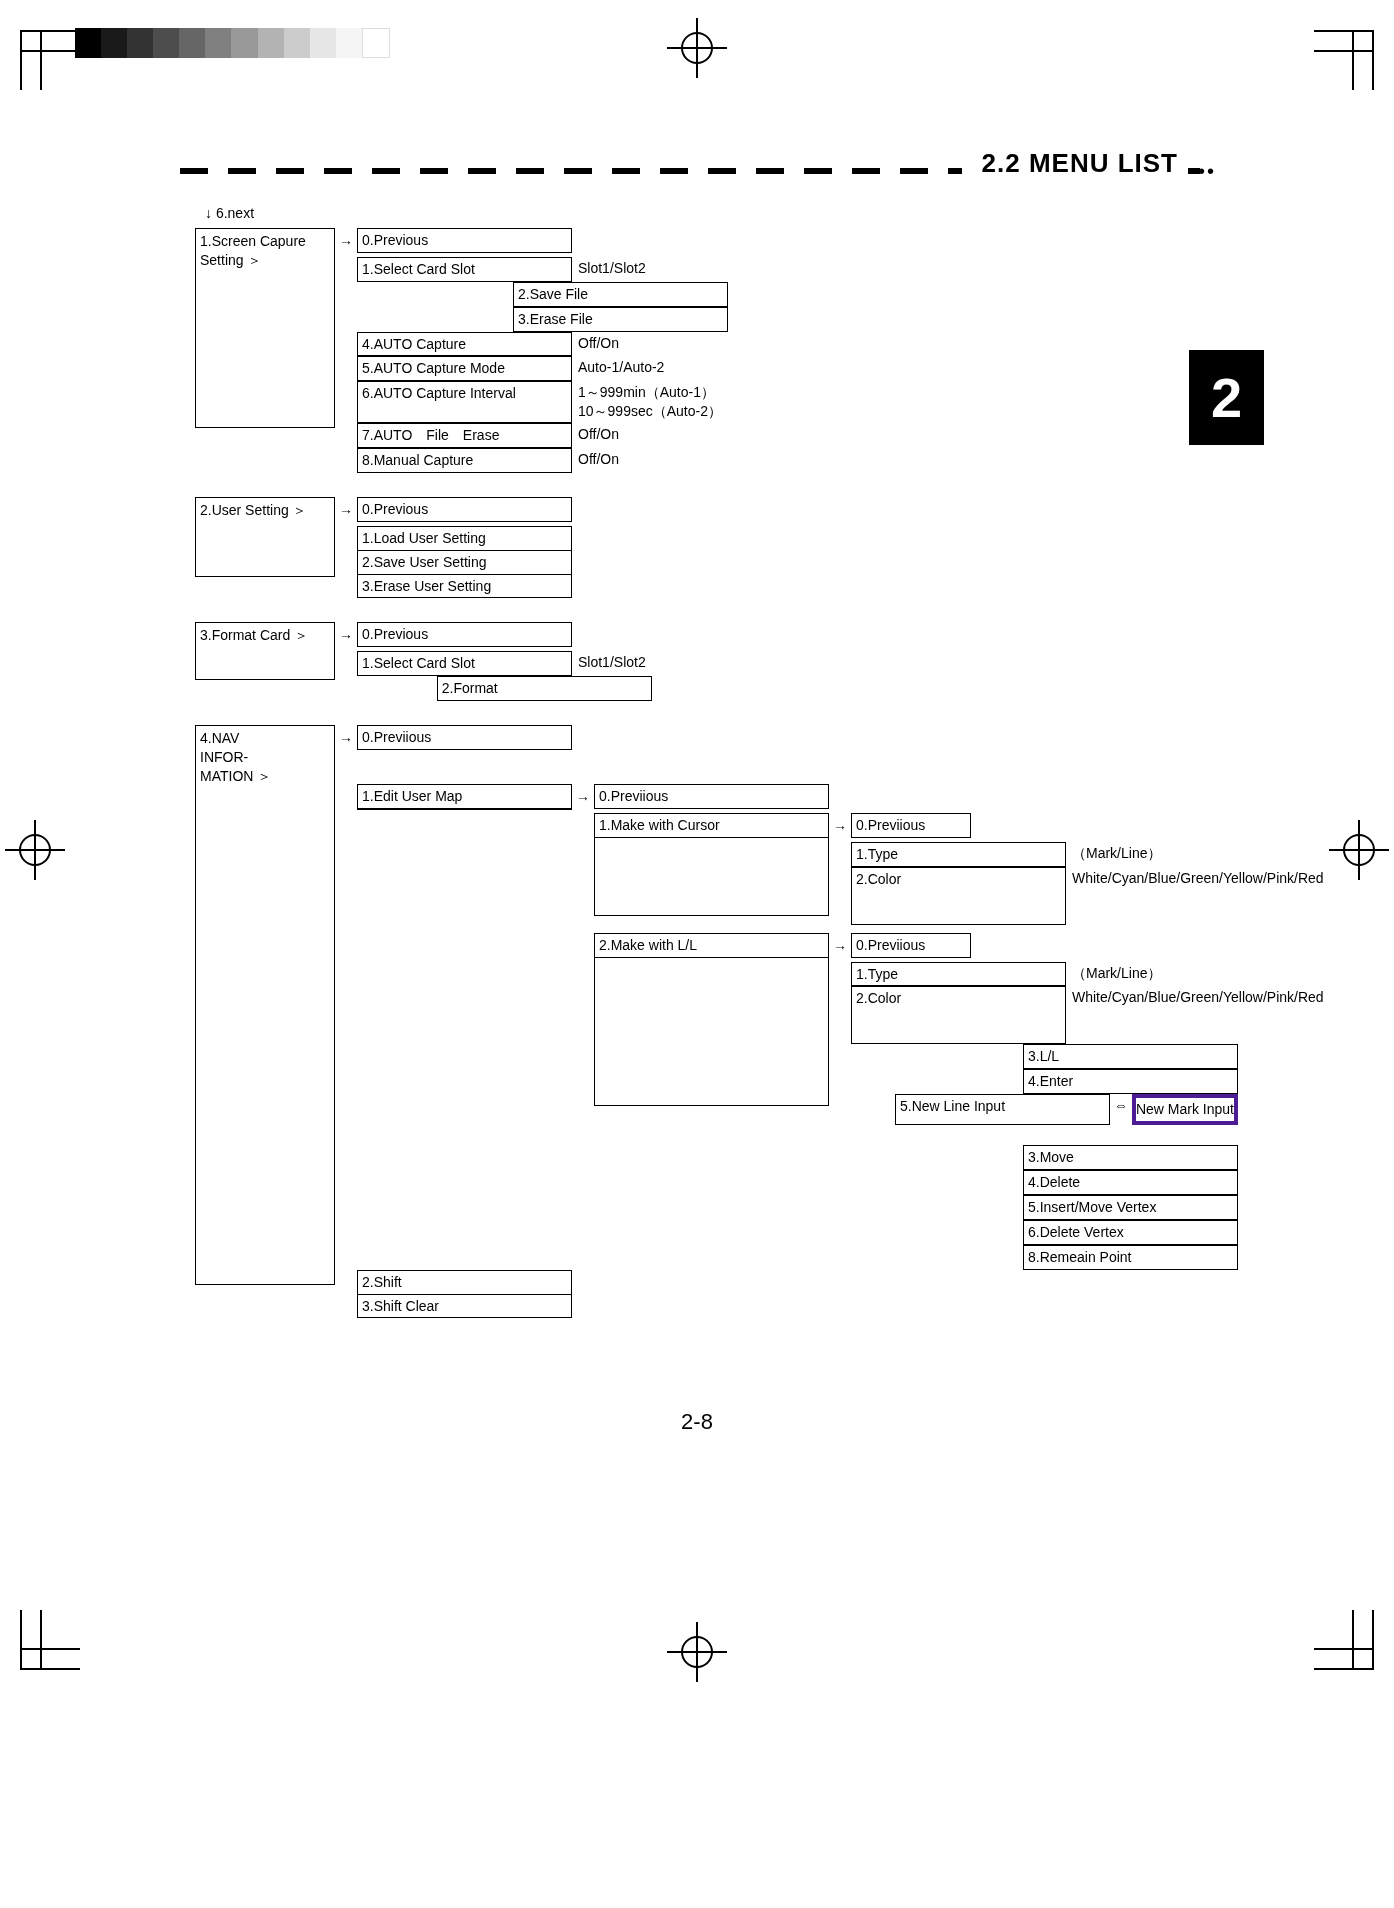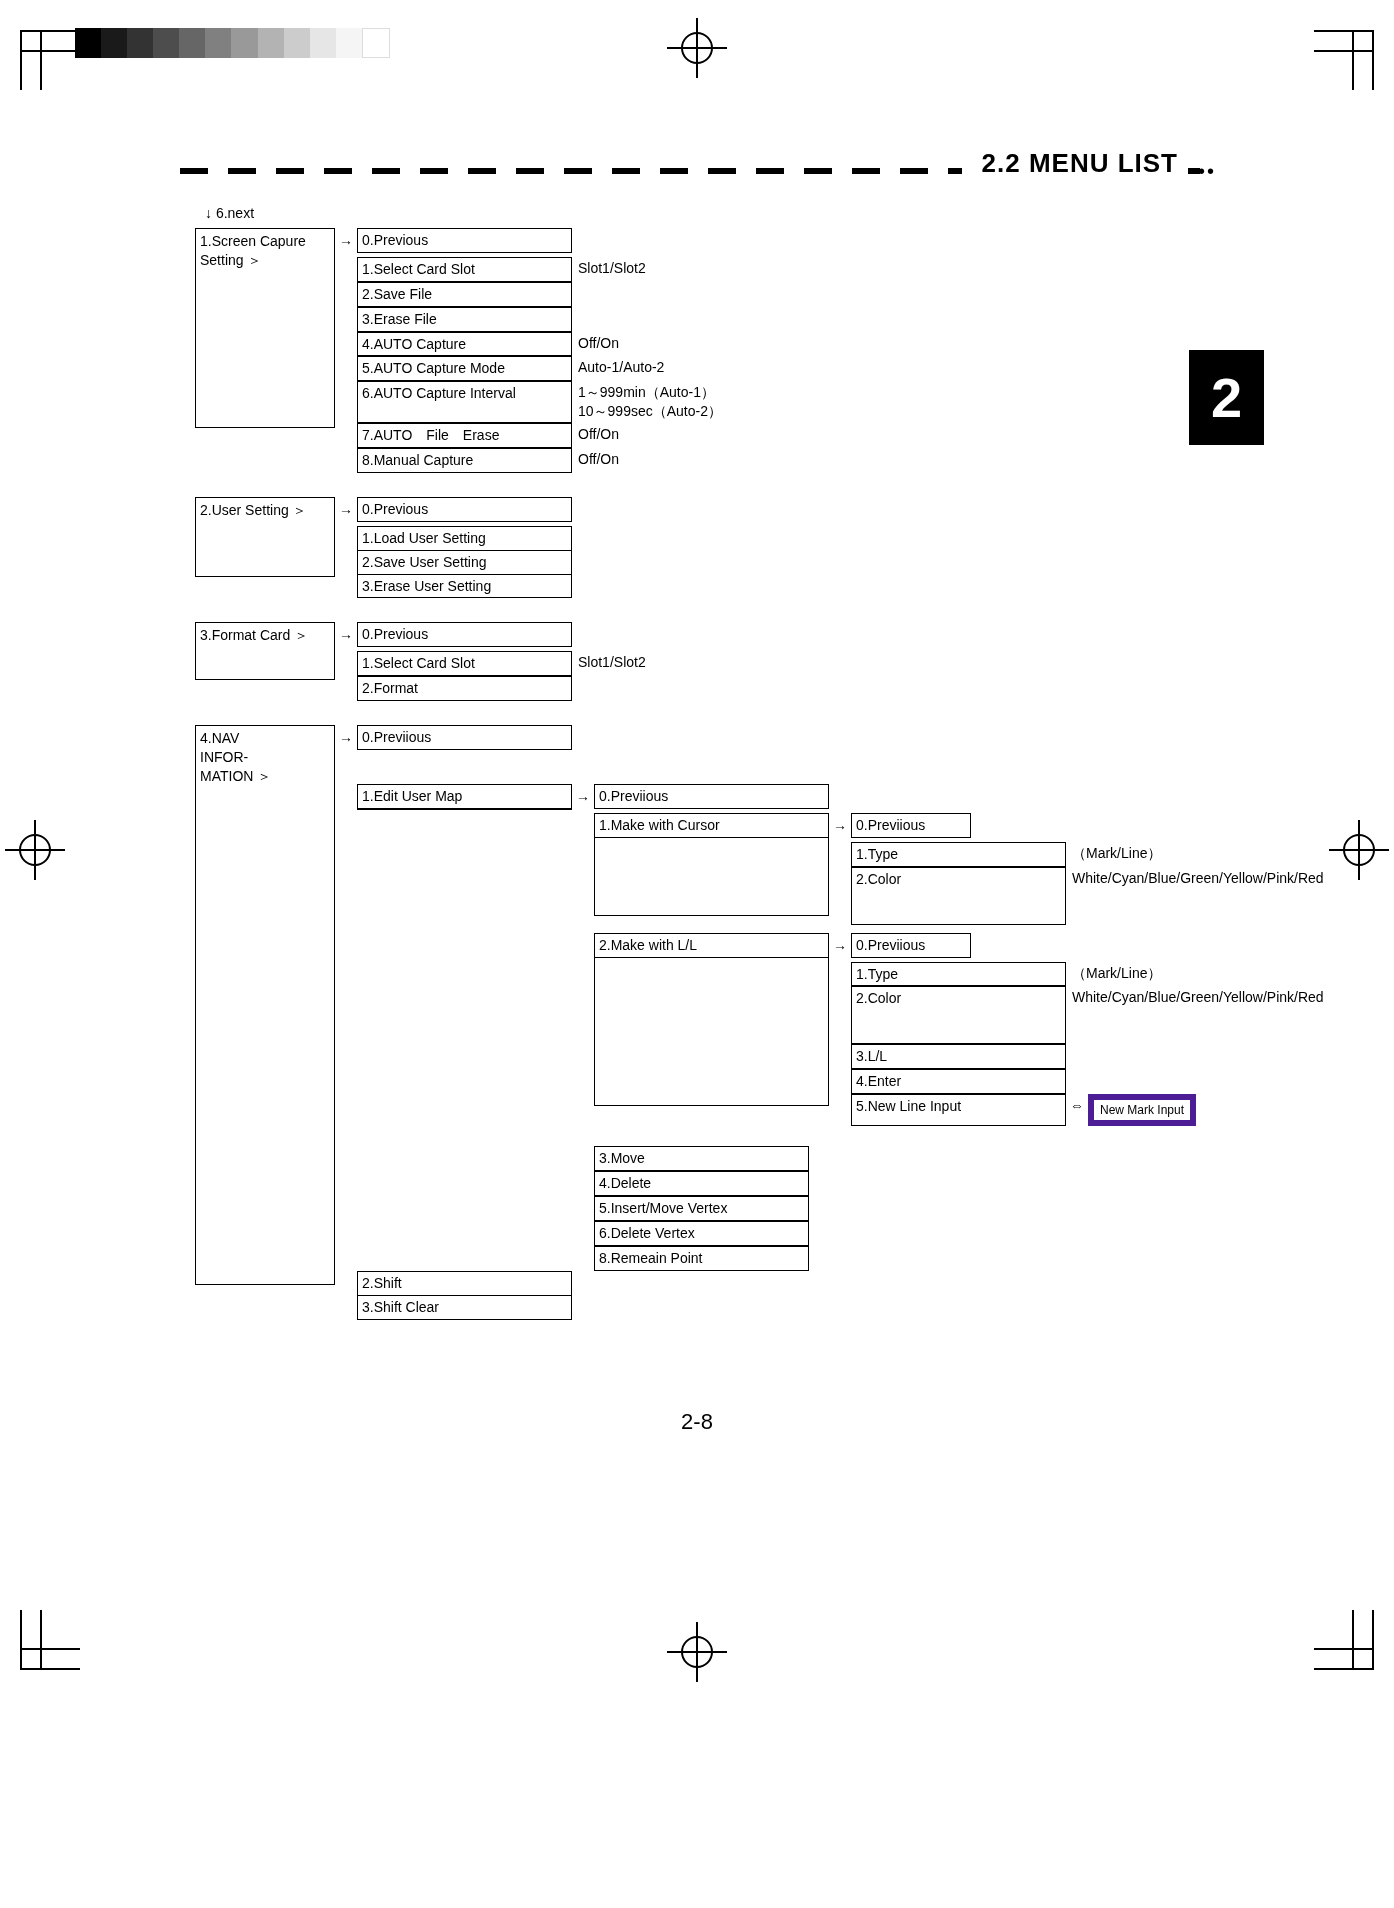--- a/index.html
+++ b/index.html
@@ -118,27 +118,27 @@
   .arrow {
     width:22px; text-align:center; padding-top:3px; font-size:14px;
   }
   .subcol {
     width:215px;
   }
   .subcol .cell { width:215px; }
   .val {
     padding:2px 6px; font-size:14px; white-space:normal; max-width:190px;
   }
-  .pair { display:flex; }
+  .pair { display:flex;justify-content:flex-end; }
   .pair .cell { flex:0 0 215px; }
   .pair .val { flex:1; }
   .vnarrow .cell { width:120px; }
 
   .swaparrow{font-size:14px;padding:2px 4px;}
-  .boxed-small{border:6px solid #4c1d95;padding:2px 6px;font-size:12px;white-space:nowrap;}
+  .boxed-small{border:4px solid #4c1d95;padding:2px 0;font-size:14px;white-space:nowrap;}
 
   .pagenum {
     position:absolute;
     bottom:265px;
     left:0; right:0;
     text-align:center;
     font-size:22px;
   }
 </style>
 </head>

